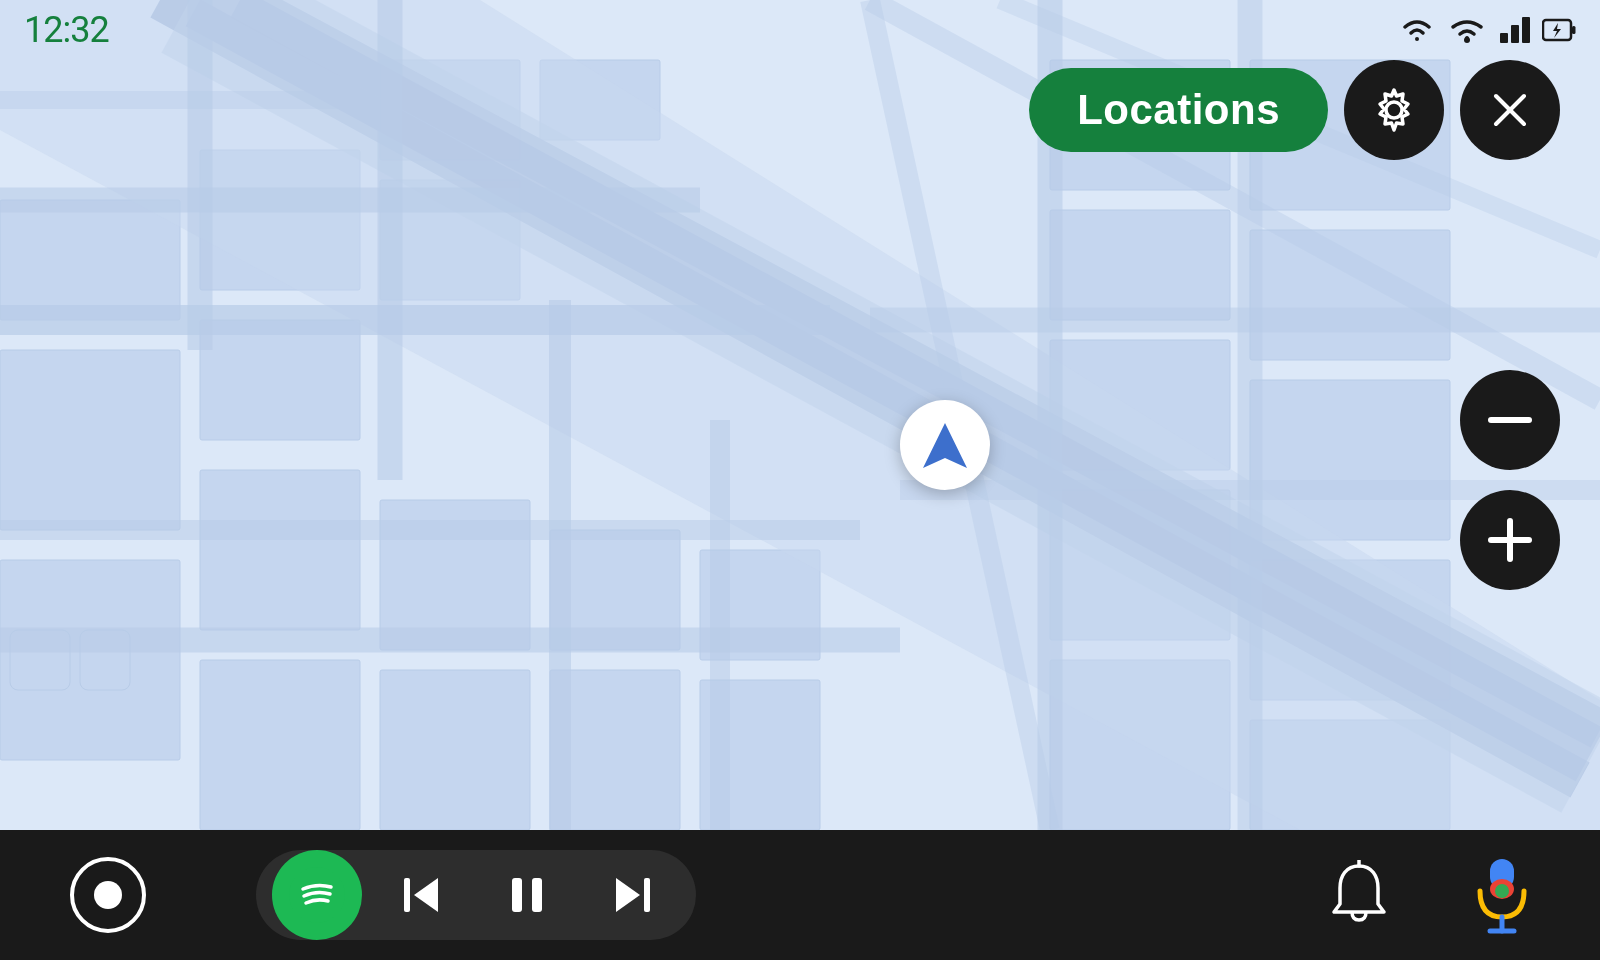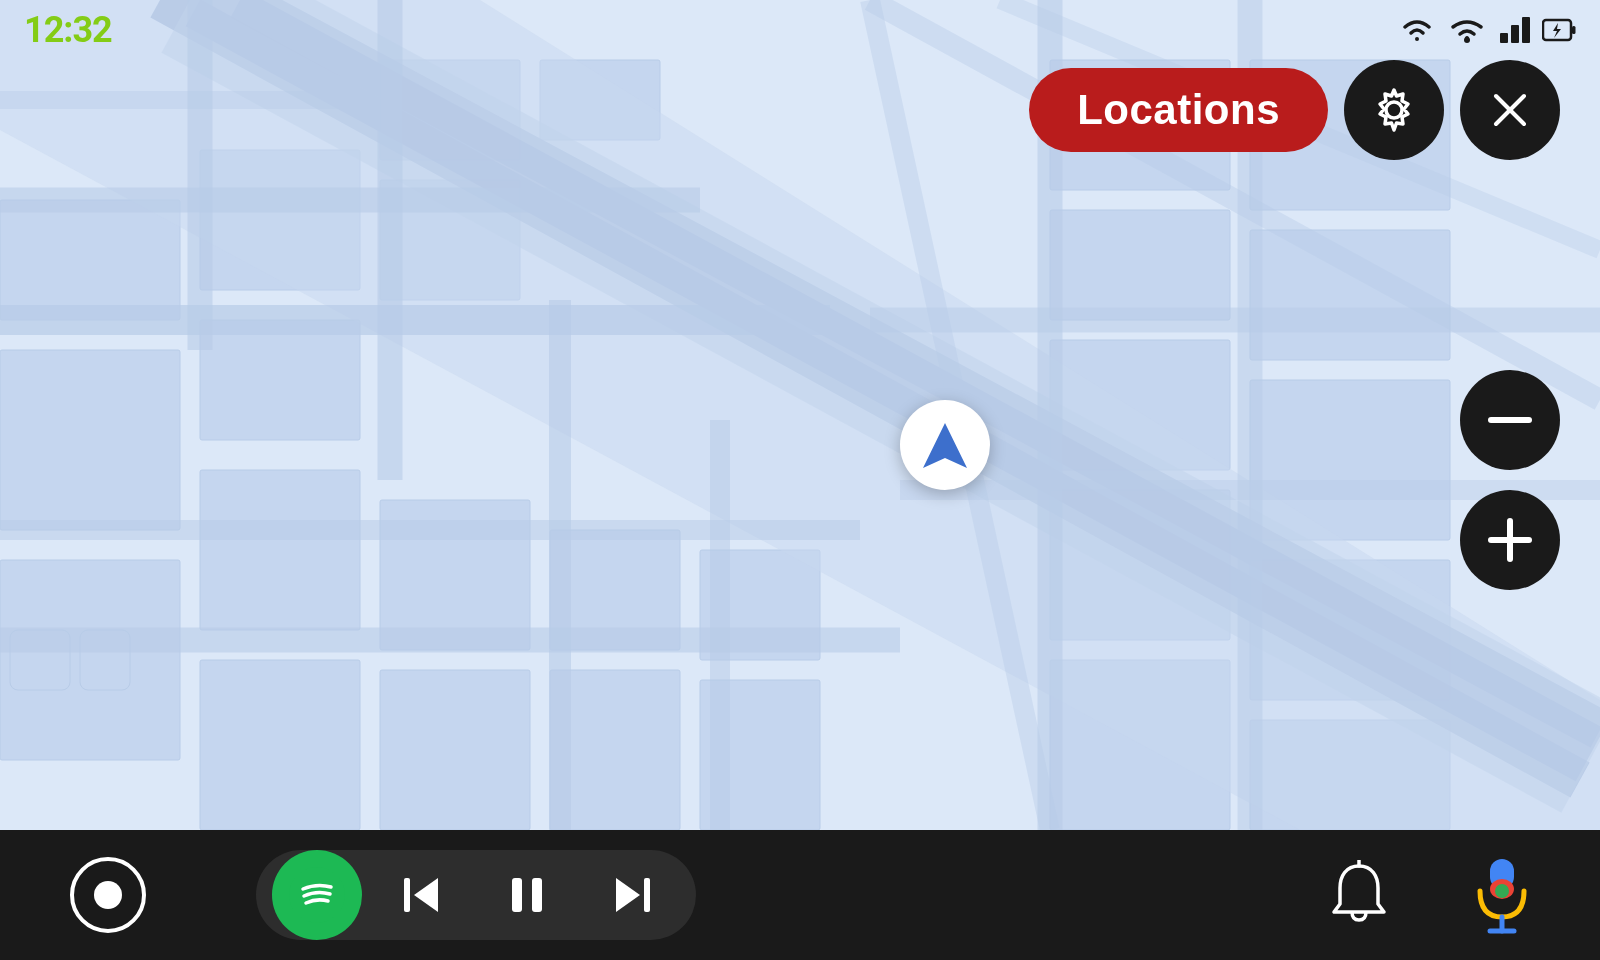--- a/index.html
+++ b/index.html
@@ -40,22 +40,22 @@
       display: flex;
       align-items: center;
       justify-content: space-between;
       padding: 0 24px;
       z-index: 10;
       pointer-events: none;
     }
 
     #time {
       font-size: 36px;
-      font-weight: 700;
-      color: #84cc16;
+      font-weight: 400;
+      color: #15803d;
       letter-spacing: -1px;
     }
 
     #status-icons {
       display: flex;
       align-items: center;
       gap: 10px;
     }
 
     
@@ -63,21 +63,21 @@
       position: absolute;
       top: 60px;
       right: 40px;
       display: flex;
       align-items: center;
       gap: 16px;
       z-index: 20;
     }
 
     #locations-button {
-      background: #b91c1c;
+      background: #15803d;
       color: #fff;
       border: none;
       border-radius: 50px;
       padding: 18px 48px;
       font-size: 42px;
       font-weight: 600;
       cursor: pointer;
       letter-spacing: 0.5px;
     }
 

